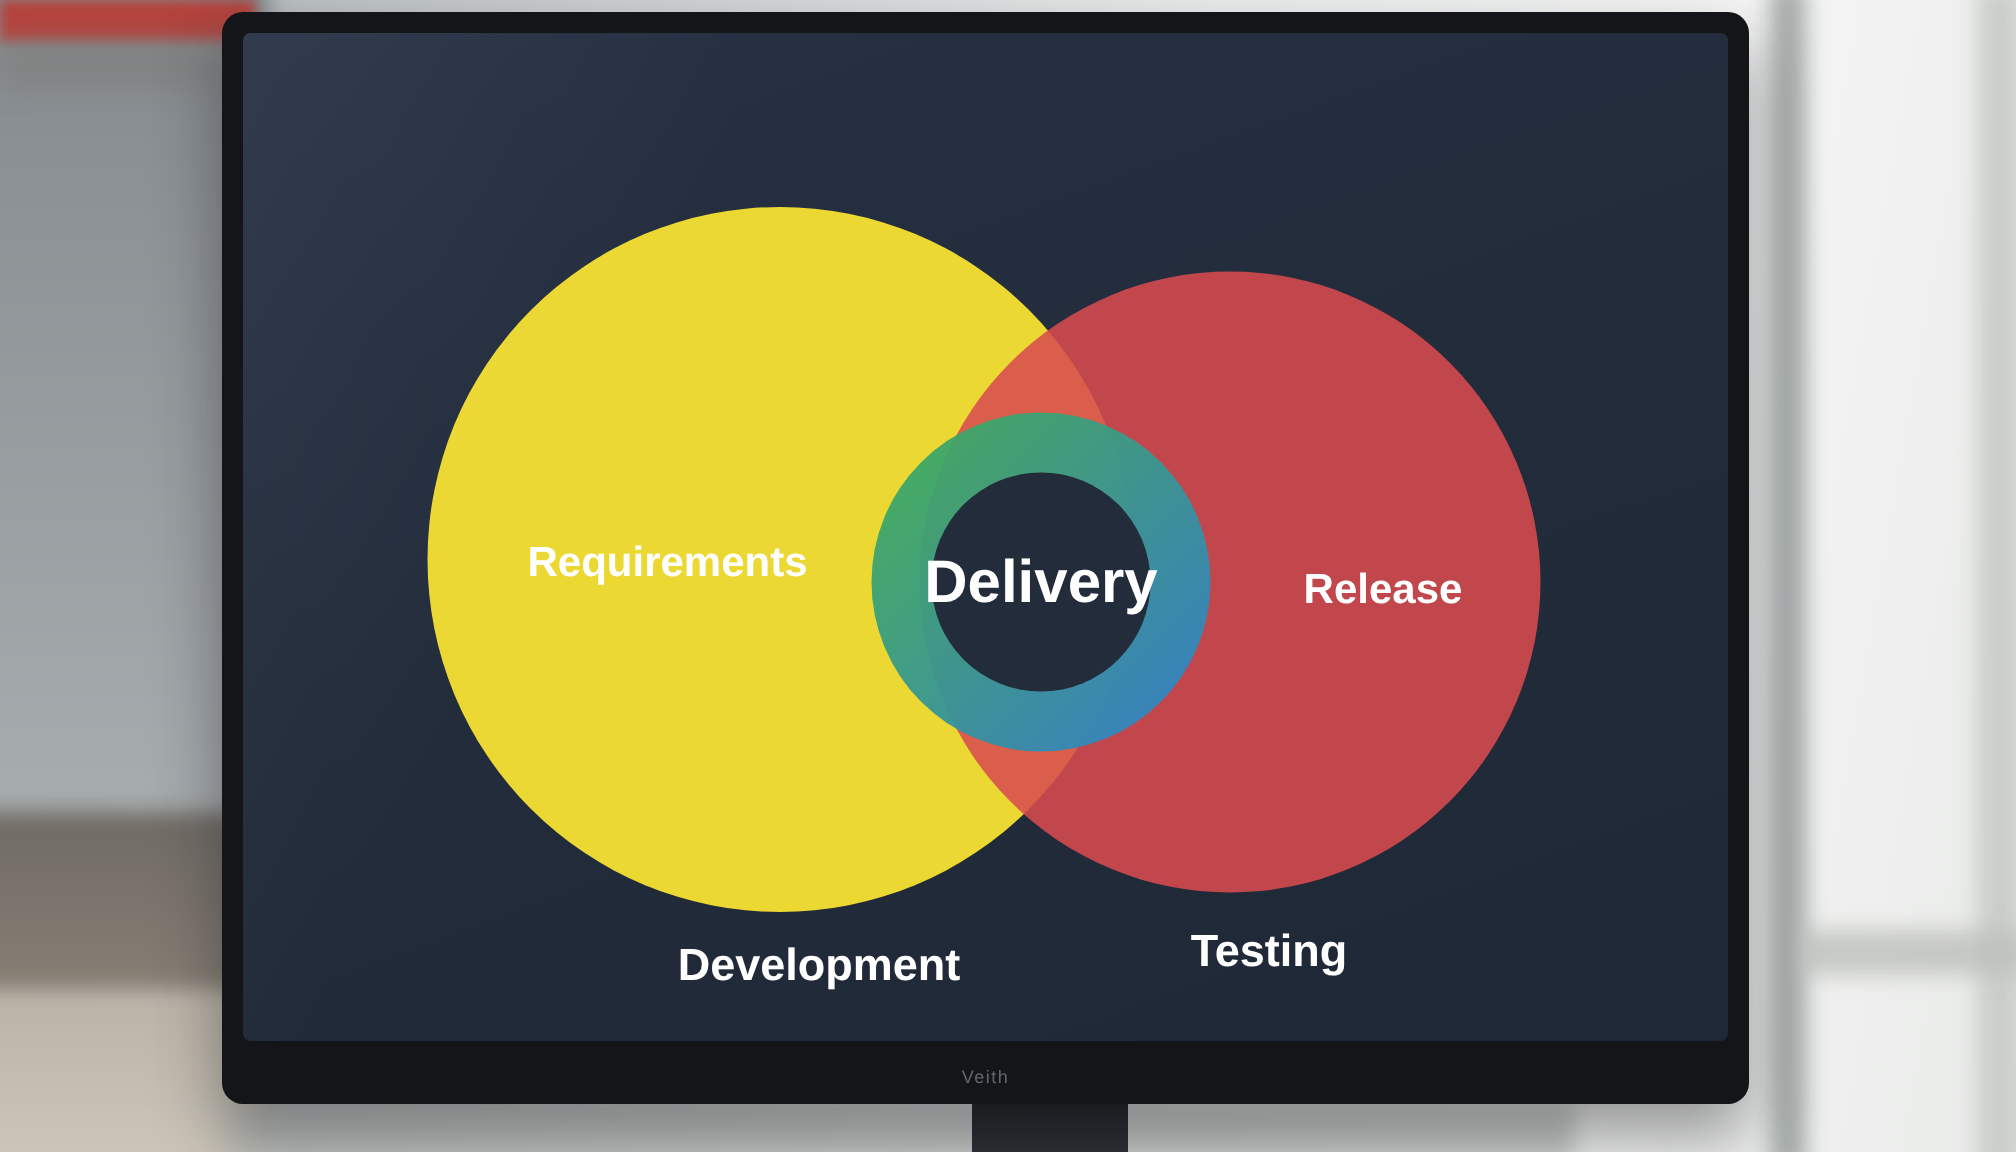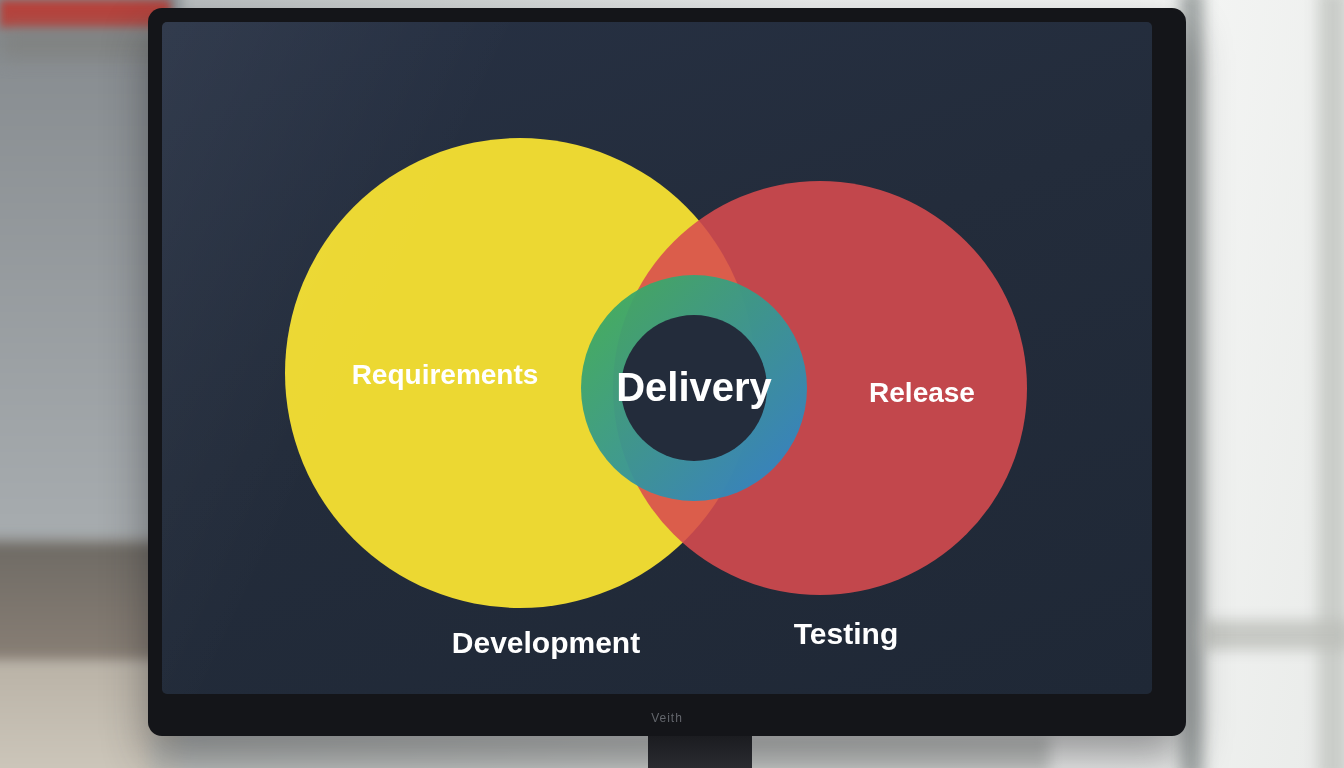--- a/index.html
+++ b/index.html
@@ -21,21 +21,21 @@
   .bg-window-frame{left:1180px;top:-10px;width:24px;height:790px;background:#9aa09f;opacity:.85;}
   .bg-window-frame2{left:1318px;top:-10px;width:30px;height:790px;background:#c7cac6;opacity:.9;}
   .bg-sill{left:1200px;top:620px;width:150px;height:30px;background:#bdbfba;opacity:.8;}
   .bg-under-desk{left:150px;top:735px;width:900px;height:40px;background:#b9bcb9;opacity:.7;}
   .bg-red-accent{left:995px;top:737px;width:170px;height:28px;background:#b5423c;filter:blur(4px);}
   .bg-stand-shadow{left:560px;top:744px;width:300px;height:30px;background:#7e7f7c;filter:blur(10px);opacity:.7;}
 
   
   .monitor{position:absolute;left:148px;top:8px;width:1018px;height:728px;
     background:#141519;border-radius:14px;
-    box-shadow:0 22px 45px rgba(30,32,36,.45);padding-left:20px;}
+    box-shadow:0 22px 45px rgba(30,32,36,.45);}
   .screen{position:absolute;left:14px;top:14px;width:990px;height:672px;
     background:linear-gradient(160deg,#273144 0%,#232c3b 45%,#1f2836 100%);
     border-radius:5px;overflow:hidden;}
   .screen-sheen{position:absolute;left:0;top:0;width:100%;height:100%;
     background:linear-gradient(115deg,rgba(255,255,255,.05) 0%,rgba(255,255,255,0) 28%);
     pointer-events:none;}
   .bezel-brand{position:absolute;left:0;right:0;bottom:11px;text-align:center;
     color:#63666c;font-size:12px;letter-spacing:1px;}
   .stand-neck{position:absolute;left:648px;top:736px;width:104px;height:32px;
     background:linear-gradient(180deg,#1b1c20,#2a2b30);}

